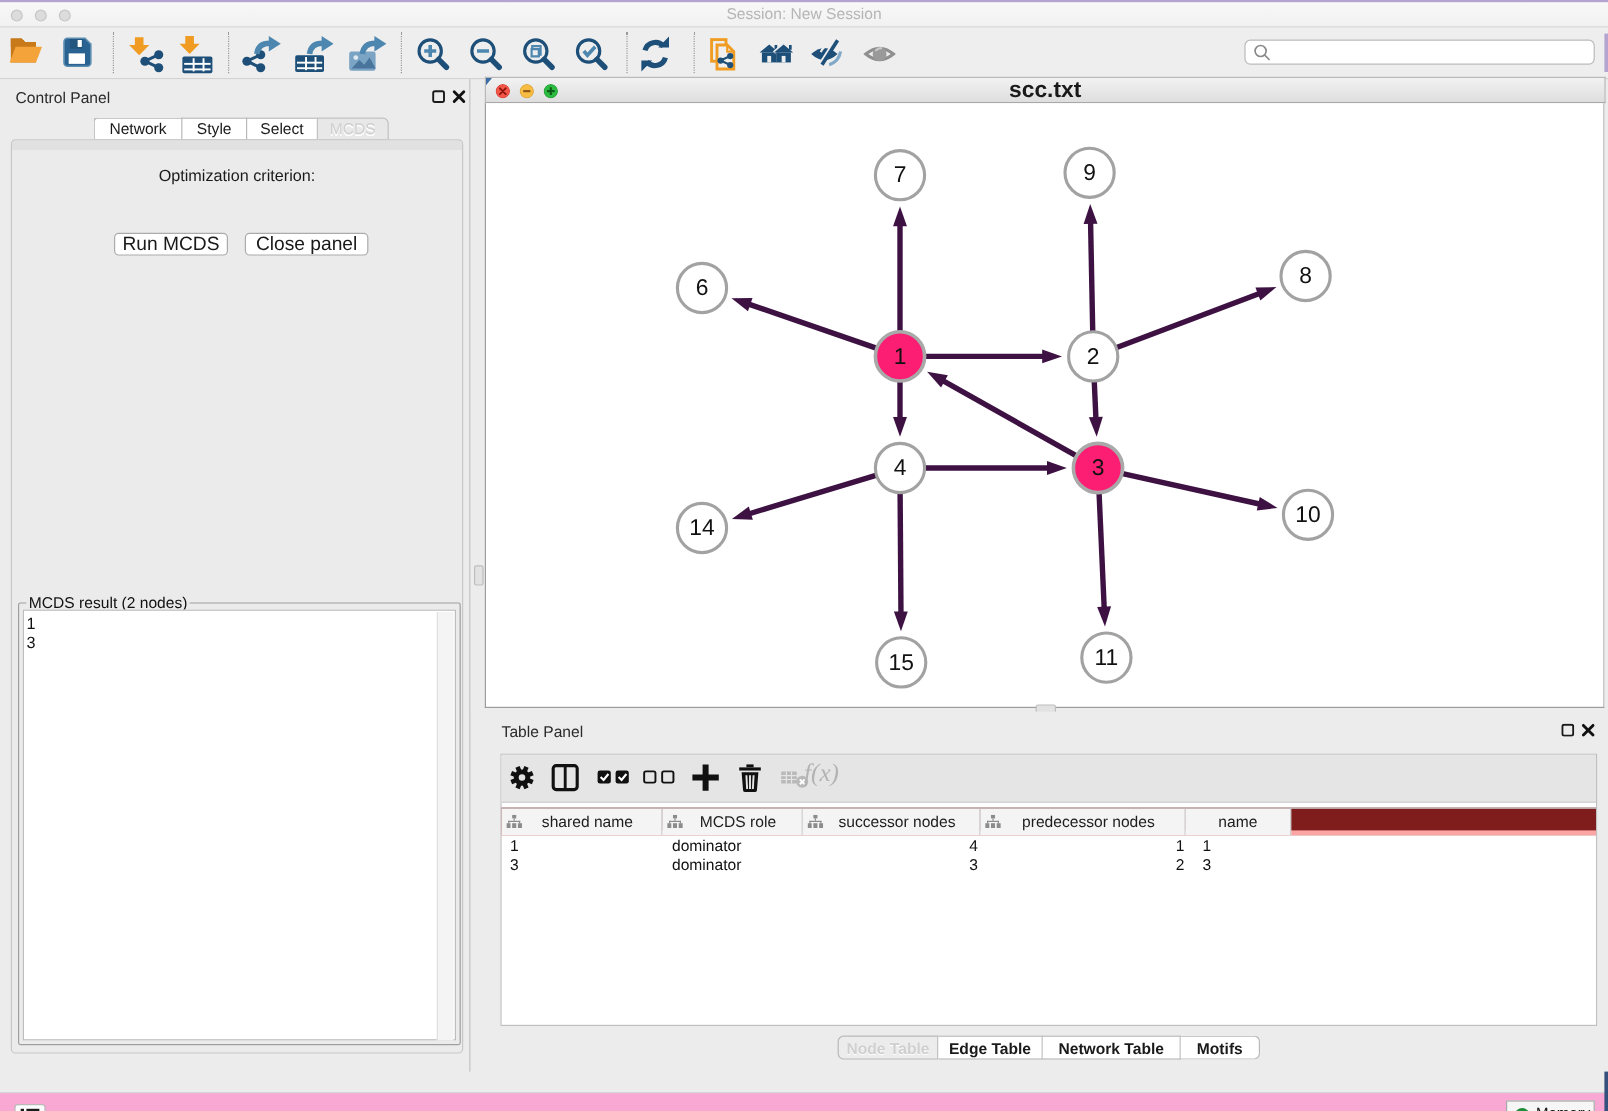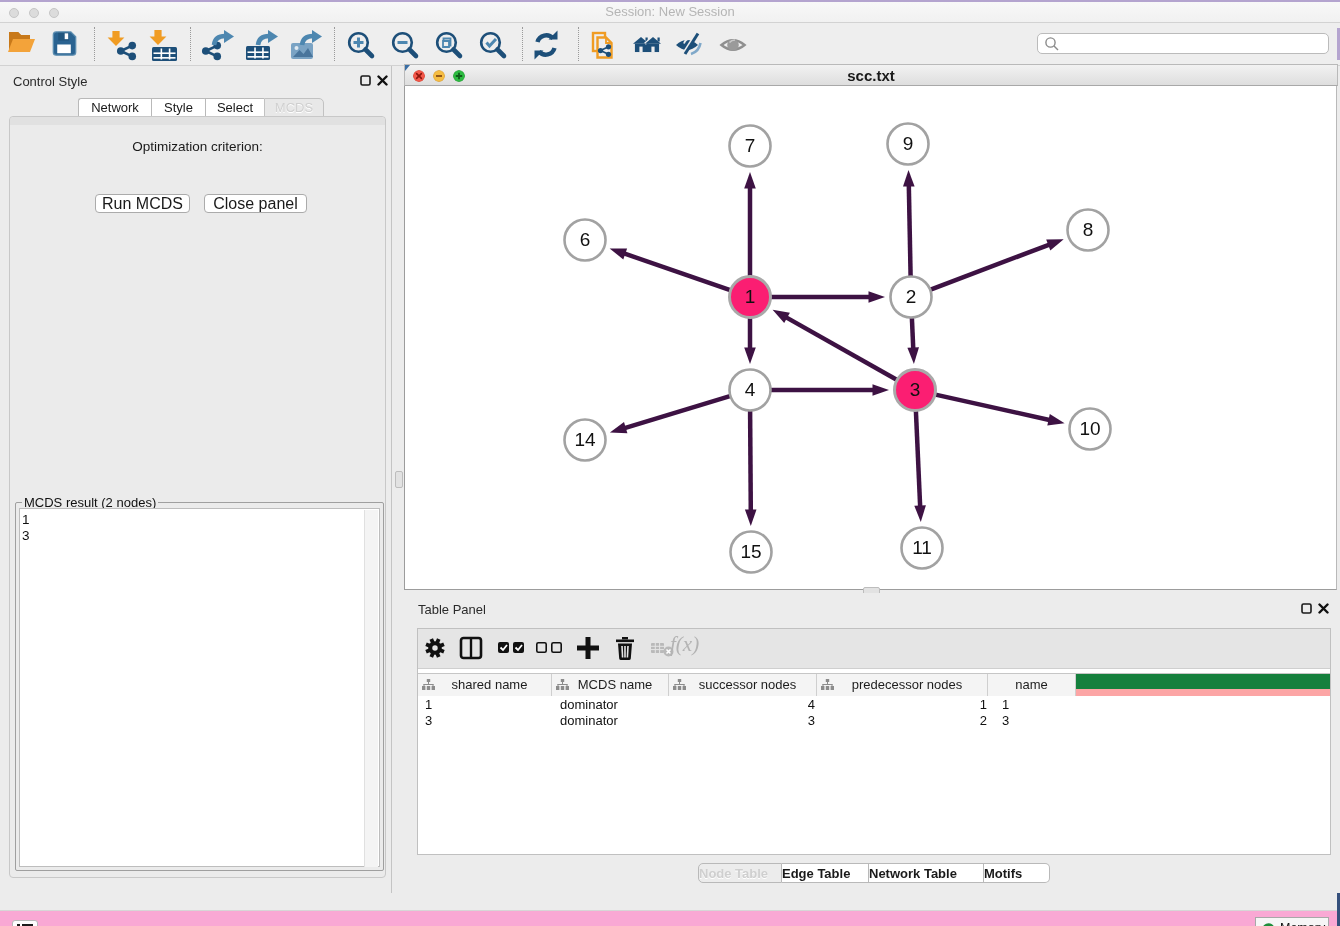--- a/index.html
+++ b/index.html
@@ -26,33 +26,33 @@
 .btn{position:absolute;top:77px;height:19px;background:#fff;border:1px solid #ababab;border-radius:4px;font-size:16px;color:#1a1a1a;text-align:center;line-height:17px}
 #fieldset{position:absolute;left:5px;top:378px;width:369px;height:376px}
 #fsborder{position:absolute;left:0;top:7px;width:100%;height:369px;border:1px solid #9f9f9f;border-radius:2px}
 #fslegend{position:absolute;left:7px;top:0;background:#ebebeb;padding:0 2px;font-size:13px;color:#111}
 #fswhite{position:absolute;left:4px;top:13px;width:361px;height:359px;background:#fff;border:1px solid #bdbdbd}
 #fstext{position:absolute;left:2px;top:3px;font-size:13.5px;color:#111;line-height:16px}
 #fsscroll{position:absolute;right:1px;top:1px;width:14px;height:357px;background:#f4f4f4;border-left:1px solid #e0e0e0}
 
 #netwin{left:404px;top:64px;width:934px;height:527px}
 #nettitle{position:absolute;left:0;top:0;width:100%;height:22px;background:linear-gradient(#f2f2f2,#dedede);border:1px solid #b9b9b9;border-bottom:1px solid #a8a8a8}
-#nettext{width:100%;text-align:center;font-size:15px;font-weight:bold;color:#1a1a1a;line-height:21px}
+#nettext{width:100%;text-align:center;font-size:19px;font-weight:bold;color:#1a1a1a;line-height:21px}
 #netcanvas{position:absolute;left:0;top:22px;width:933px;height:504px;background:#fff;border-left:1px solid #9c9c9c;border-bottom:1px solid #9c9c9c;border-right:1px solid #b9b9b9}
 .light{position:absolute;top:5px;width:12px;height:12px;border-radius:50%}
 
 #tpanel{left:393px;top:593px;width:840px;height:298px;background:#ececec}
 #tptitle{position:absolute;left:25px;top:9px;font-size:13px;color:#2b2b2b}
 #tcontainer{position:absolute;left:24px;top:35px;width:914px;height:227px;background:#fff;border:1px solid #c0c0c0}
 #ttoolbar{position:absolute;left:0;top:0;width:100%;height:40px;background:#e5e5e5;border-bottom:1px solid #cfcfcf}
-#thead{position:absolute;left:0;top:44px;width:100%;height:23px;background:#15803d;border-top:1px solid #c6c6c6;border-bottom:7px solid #fca5a5}
+#thead{position:absolute;left:0;top:44px;width:100%;height:23px;background:#7f1d1d;border-top:1px solid #c6c6c6;border-bottom:4px solid #fca5a5}
 .hcol{position:absolute;top:0;height:22px;background:#f4f4f4;border-right:1px solid #cfcfcf;font-size:13px;color:#1d1d1d;text-align:center;line-height:22px}
 .hicon{position:absolute;left:4px;top:5px}
 .trow{position:absolute;font-size:13px;color:#111;height:16px;line-height:16px}
-.tabs2{position:absolute;top:270px;height:20px;background:#fff;border:1px solid #b9b9b9;font-size:13px;font-weight:bold;color:#1a1a1a;text-align:left;line-height:19px}
+.tabs2{position:absolute;top:270px;height:20px;background:#fff;border:1px solid #b9b9b9;font-size:13px;font-weight:bold;color:#1a1a1a;text-align:center;line-height:19px}
 
 #statusbar{left:0;top:910px;width:1340px;height:17px;background:#f9a8d4;border-top:1px solid #d6d6d6}
 #listbtn{position:absolute;left:12px;top:9px;width:26px;height:20px;background:#fdfdfd;border:1px solid #b9b9b9;border-radius:3px}
 #membtn{position:absolute;left:1255px;top:6px;width:74px;height:23px;background:#f6f6f6;border:1px solid #a8a8a8;font-size:12.5px;color:#111;line-height:21px;text-align:left;padding-left:24px}
 </style></head><body>
 <div class="abs" id="topstrip"></div>
 <div class="abs" id="titlebar">
   <div class="tl" style="left:9px"></div>
     <div class="tl" style="left:29px"></div>
     <div class="tl" style="left:49px"></div>
@@ -197,21 +197,21 @@
   <div class="tsep" style="left:578px"></div>
     <div style="position:absolute;right:0;top:5px;width:3px;height:32px;background:#b4a4cf"></div>
   <div id="searchbox">
       <svg width="16" height="16" style="position:absolute;left:6px;top:2px" viewBox="0 0 16 16">
         <circle cx="6.5" cy="6.5" r="4.6" fill="none" stroke="#8a8a8a" stroke-width="1.4"></circle>
         <line x1="10" y1="10" x2="14" y2="14" stroke="#8a8a8a" stroke-width="1.4"></line>
       </svg>
     </div>
 </div>
 <div class="abs" id="cpanel">
-  <div id="cptitle">Control Style</div>
+  <div id="cptitle">Control Panel</div>
   <svg style="position:absolute;left:360px;top:9px" width="11" height="11" viewBox="0 0 11 11">
       <rect x="1" y="1" width="9" height="9" fill="none" stroke="#1a1a1a" stroke-width="1.6" rx="1.5"></rect>
     </svg>
   <svg style="position:absolute;left:377px;top:9px" width="11" height="11" viewBox="0 0 11 11">
       <path d="M1.5 1.5 L9.5 9.5 M9.5 1.5 L1.5 9.5" stroke="#111" stroke-width="2.4" stroke-linecap="round"></path>
     </svg>
   <div class="tab" style="left:78px;width:73px;border-radius:3px 0 0 0">Network</div>
   <div class="tab" style="left:151px;width:54px">Style</div>
   <div class="tab" style="left:205px;width:59px">Select</div>
   <div class="tab" id="tabMCDS" style="left:264px;width:60px">MCDS</div>
@@ -386,21 +386,21 @@
             <g fill="#8c8c8c">
               <rect x="4.8" y="0" width="3.4" height="3"></rect>
               <rect x="6" y="3" width="1" height="2"></rect>
               <rect x="1.5" y="5" width="10" height="1"></rect>
               <rect x="1.5" y="5" width="1" height="2"></rect>
               <rect x="10.5" y="5" width="1" height="2"></rect>
               <rect x="0" y="7" width="3.4" height="4"></rect>
               <rect x="4.8" y="7" width="3.4" height="4"></rect>
               <rect x="9.6" y="7" width="3.4" height="4"></rect>
             </g>
-          </svg><span style="display:inline-block;width:100%;padding-left:10px">MCDS name</span></div>
+          </svg><span style="display:inline-block;width:100%;padding-left:10px">MCDS role</span></div>
         <div class="hcol" style="left:251px;width:148px"><svg class="hicon" style="left:4px" width="13" height="12" viewBox="0 0 13 12">
             <g fill="#8c8c8c">
               <rect x="4.8" y="0" width="3.4" height="3"></rect>
               <rect x="6" y="3" width="1" height="2"></rect>
               <rect x="1.5" y="5" width="10" height="1"></rect>
               <rect x="1.5" y="5" width="1" height="2"></rect>
               <rect x="10.5" y="5" width="1" height="2"></rect>
               <rect x="0" y="7" width="3.4" height="4"></rect>
               <rect x="4.8" y="7" width="3.4" height="4"></rect>
               <rect x="9.6" y="7" width="3.4" height="4"></rect>

